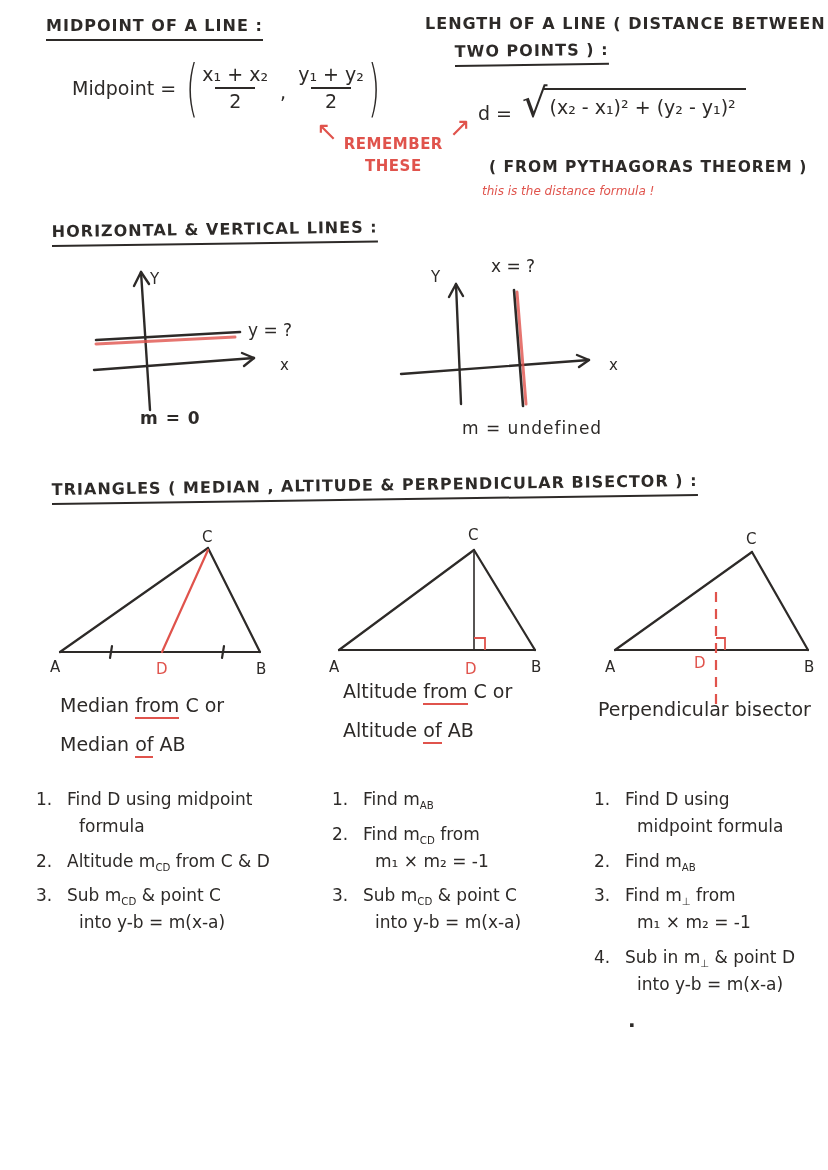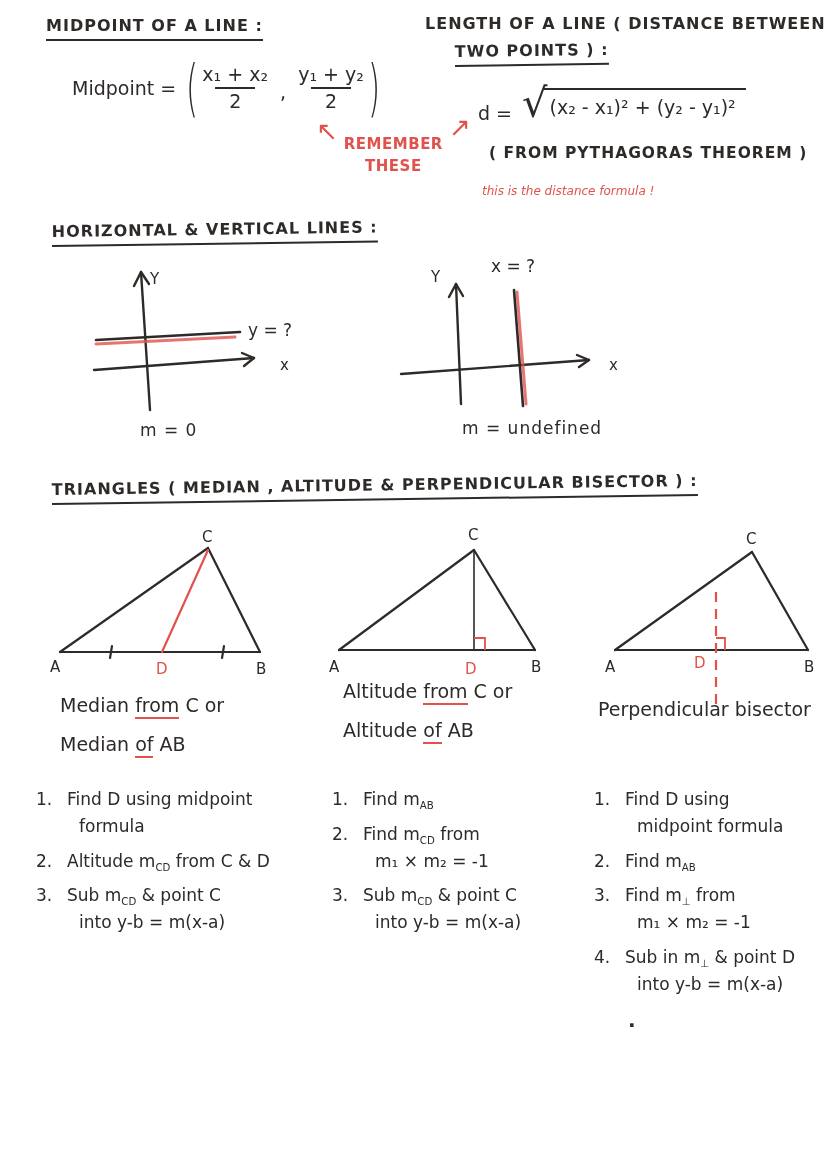--- a/index.html
+++ b/index.html
@@ -80,41 +80,41 @@
 </div>
 
 <div class="abs formula" style="left:478px;top:88px;align-items:center;">
   <span style="padding-top:10px;">d =</span>
   <span class="sqrt">
     <span class="radical">√</span>
     <span class="radicand">(x₂ - x₁)² + (y₂ - y₁)²</span>
   </span>
 </div>
 
-<div class="abs note" style="left:489px;top:144px;">( FROM PYTHAGORAS THEOREM )</div>
+<div class="abs note" style="left:489px;top:158px;">( FROM PYTHAGORAS THEOREM )</div>
 <div class="abs red-note" style="left:482px;top:184px;">this is the distance formula !</div>
 
 <div class="abs title" style="left:52px;top:222px;">
   <span class="swoosh tilt">HORIZONTAL &amp; VERTICAL LINES :</span>
 </div>
 
 <svg class="abs" style="left:88px;top:258px;" width="230" height="185" viewBox="0 0 230 185">
   <g stroke="#2d2a28" stroke-width="2.4" fill="none" stroke-linecap="round">
     <path d="M62,152 L53,14"></path>
     <path d="M53,14 L46,28 M53,14 L61,26"></path>
     <path d="M6,112 L166,100"></path>
     <path d="M166,100 L154,95 M166,100 L156,108"></path>
   </g>
   <path d="M8,86 L147,79" stroke="#e0534c" stroke-width="3" opacity="0.8" fill="none" stroke-linecap="round"></path>
   <path d="M8,82 L152,74" stroke="#2d2a28" stroke-width="2.6" fill="none" stroke-linecap="round"></path>
   <text x="62" y="26">Y</text>
   <text x="192" y="112">x</text>
   <text x="160" y="78" style="font-size:17px;">y = ?</text>
 </svg>
-<div class="abs slope" style="left:140px;top:420px;">m = 0</div>
+<div class="abs slope" style="left:140px;top:408px;font-weight:bold;">m = 0</div>
 
 <svg class="abs" style="left:393px;top:252px;" width="235" height="190" viewBox="0 0 235 190">
   <g stroke="#2d2a28" stroke-width="2.4" fill="none" stroke-linecap="round">
     <path d="M68,152 L63,32"></path>
     <path d="M63,32 L56,45 M63,32 L70,44"></path>
     <path d="M8,122 L196,108"></path>
     <path d="M196,108 L184,103 M196,108 L186,115"></path>
   </g>
   <path d="M124,40 L133,152" stroke="#e0534c" stroke-width="3" opacity="0.8" fill="none" stroke-linecap="round"></path>
   <path d="M121,38 L130,154" stroke="#2d2a28" stroke-width="2.6" fill="none" stroke-linecap="round"></path>

